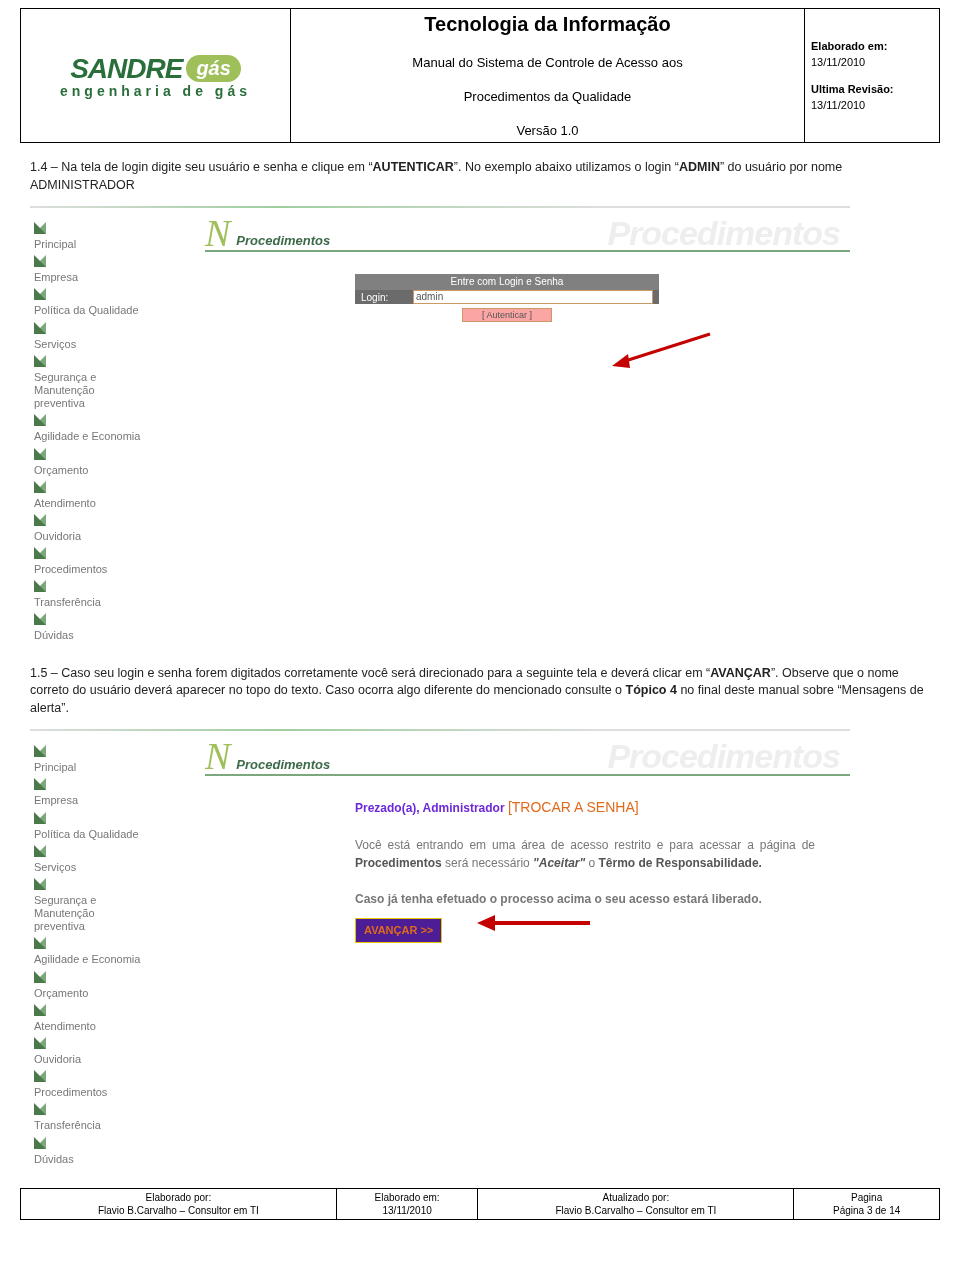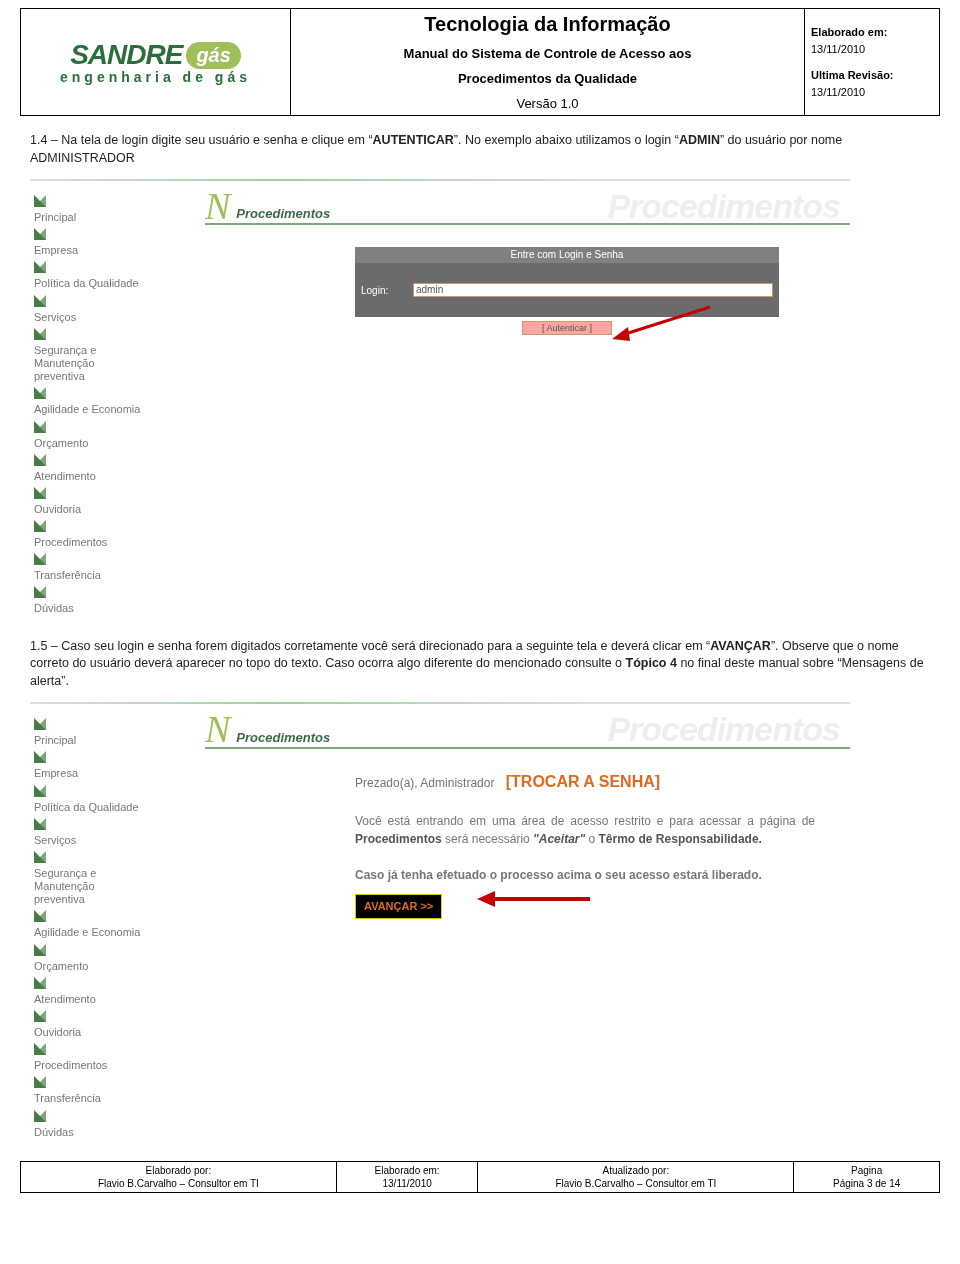--- a/index.html
+++ b/index.html
@@ -45,21 +45,21 @@
   .logo-sub {
     font-family: Arial, sans-serif;
     font-size: 14px;
     letter-spacing: 4px;
     color: #2a6e3b;
     font-weight: 700;
     margin-top: -2px;
   }
   .title-cell { text-align: center; }
   .title-cell h1 { margin: 0 0 6px; font-size: 20px; font-family: Liberation Sans, sans-serif; font-weight: bold; }
-  .title-cell .sub { font-size: 13px; margin: 10px 0; font-weight: bold; }
+  .title-cell .sub { font-size: 13px; margin: 19px 0; }
   .title-cell .ver { font-size: 13px; margin-top: 2px; }
   .rev-cell { width: 135px; font-size: 11px; line-height: 1.5; }
   .rev-cell strong { font-weight: 700; }
 
   
   .content { width: 920px; margin: 0 auto; padding: 4px 10px 0; }
   .para { font-size: 12.5px; line-height: 1.4; color: #222; margin: 6px 0 12px; }
   .para strong { font-weight: 700; }
 
   
@@ -107,56 +107,56 @@
     font-weight:700; color:#3d6b4a; font-style:italic; font-size:13px;
   }
   .proc-head .ghost {
     position:absolute; right:10px; top:-4px;
     font-size:34px; font-weight:700; font-style:italic;
     color:#eee; letter-spacing:-1px;
   }
   .login-panel {
     position: absolute;
     left: 150px; top: 56px;
-    width: 424px;
+    width: 304px;
     font-size: 11px;
   }
   .login-tbar {
     background:#808080; color:#fff; height:16px; font-size:10px;
     text-align:center; line-height:16px;
   }
   .login-row {
-    background:#6b6b6b; padding:20px 6px; display:flex; align-items:center; gap:6px;
+    background:#6b6b6b; padding:0 6px; display:flex; align-items:center; gap:6px;
   }
   .login-row label { color:#fff; width:46px; font-size:10px;}
   .login-row .inp {
     flex:1; background:#fff; border:1px solid #c96; height:14px;
     font-size:10px; color:#555; padding:0 2px;
   }
   .login-btn {
     margin:4px auto 0; width:90px; text-align:center;
     background:#fca5a5; border:1px solid #c96; font-size:9px; color:#555;
     padding:1px 0;
   }
   .arrow-red {
     position:absolute; left:255px; top:58px; width:110px; height:48px;
   }
   
   .msg-panel {
     position:absolute; left:150px; top:56px; width:460px;
     font-size:12px; color:#777; line-height:1.5;
     font-family: Verdana, sans-serif;
   }
-  .msg-panel .greet { color:#737373; font-weight:400; }
-  .msg-panel .trocar { color:#e06a1b; font-size:16px; font-weight:700; margin-left:8px;}
+  .msg-panel .greet { color:#6d28d9; font-weight:700; }
+  .msg-panel .trocar { color:#e06a1b; font-size:14px; font-weight:400; }
   .msg-panel .proc-b { font-weight:700; color:#555;}
   .msg-panel .q { font-style:italic;}
   .btn-avancar {
     display:inline-block; margin-top:10px;
-    background:#000000; color:#e06a1b;
+    background:#4c1d95; color:#e06a1b;
     font-weight:700; font-size:11px;
     padding:3px 8px; border:1px solid #e5c700;
   }
   .arrow-red2 { position:absolute; left:120px; bottom:2px; width:120px; height:30px; }
 
   
   .ftr {
     border-collapse: collapse;
     width: 920px;
     margin: 14px auto 10px;

